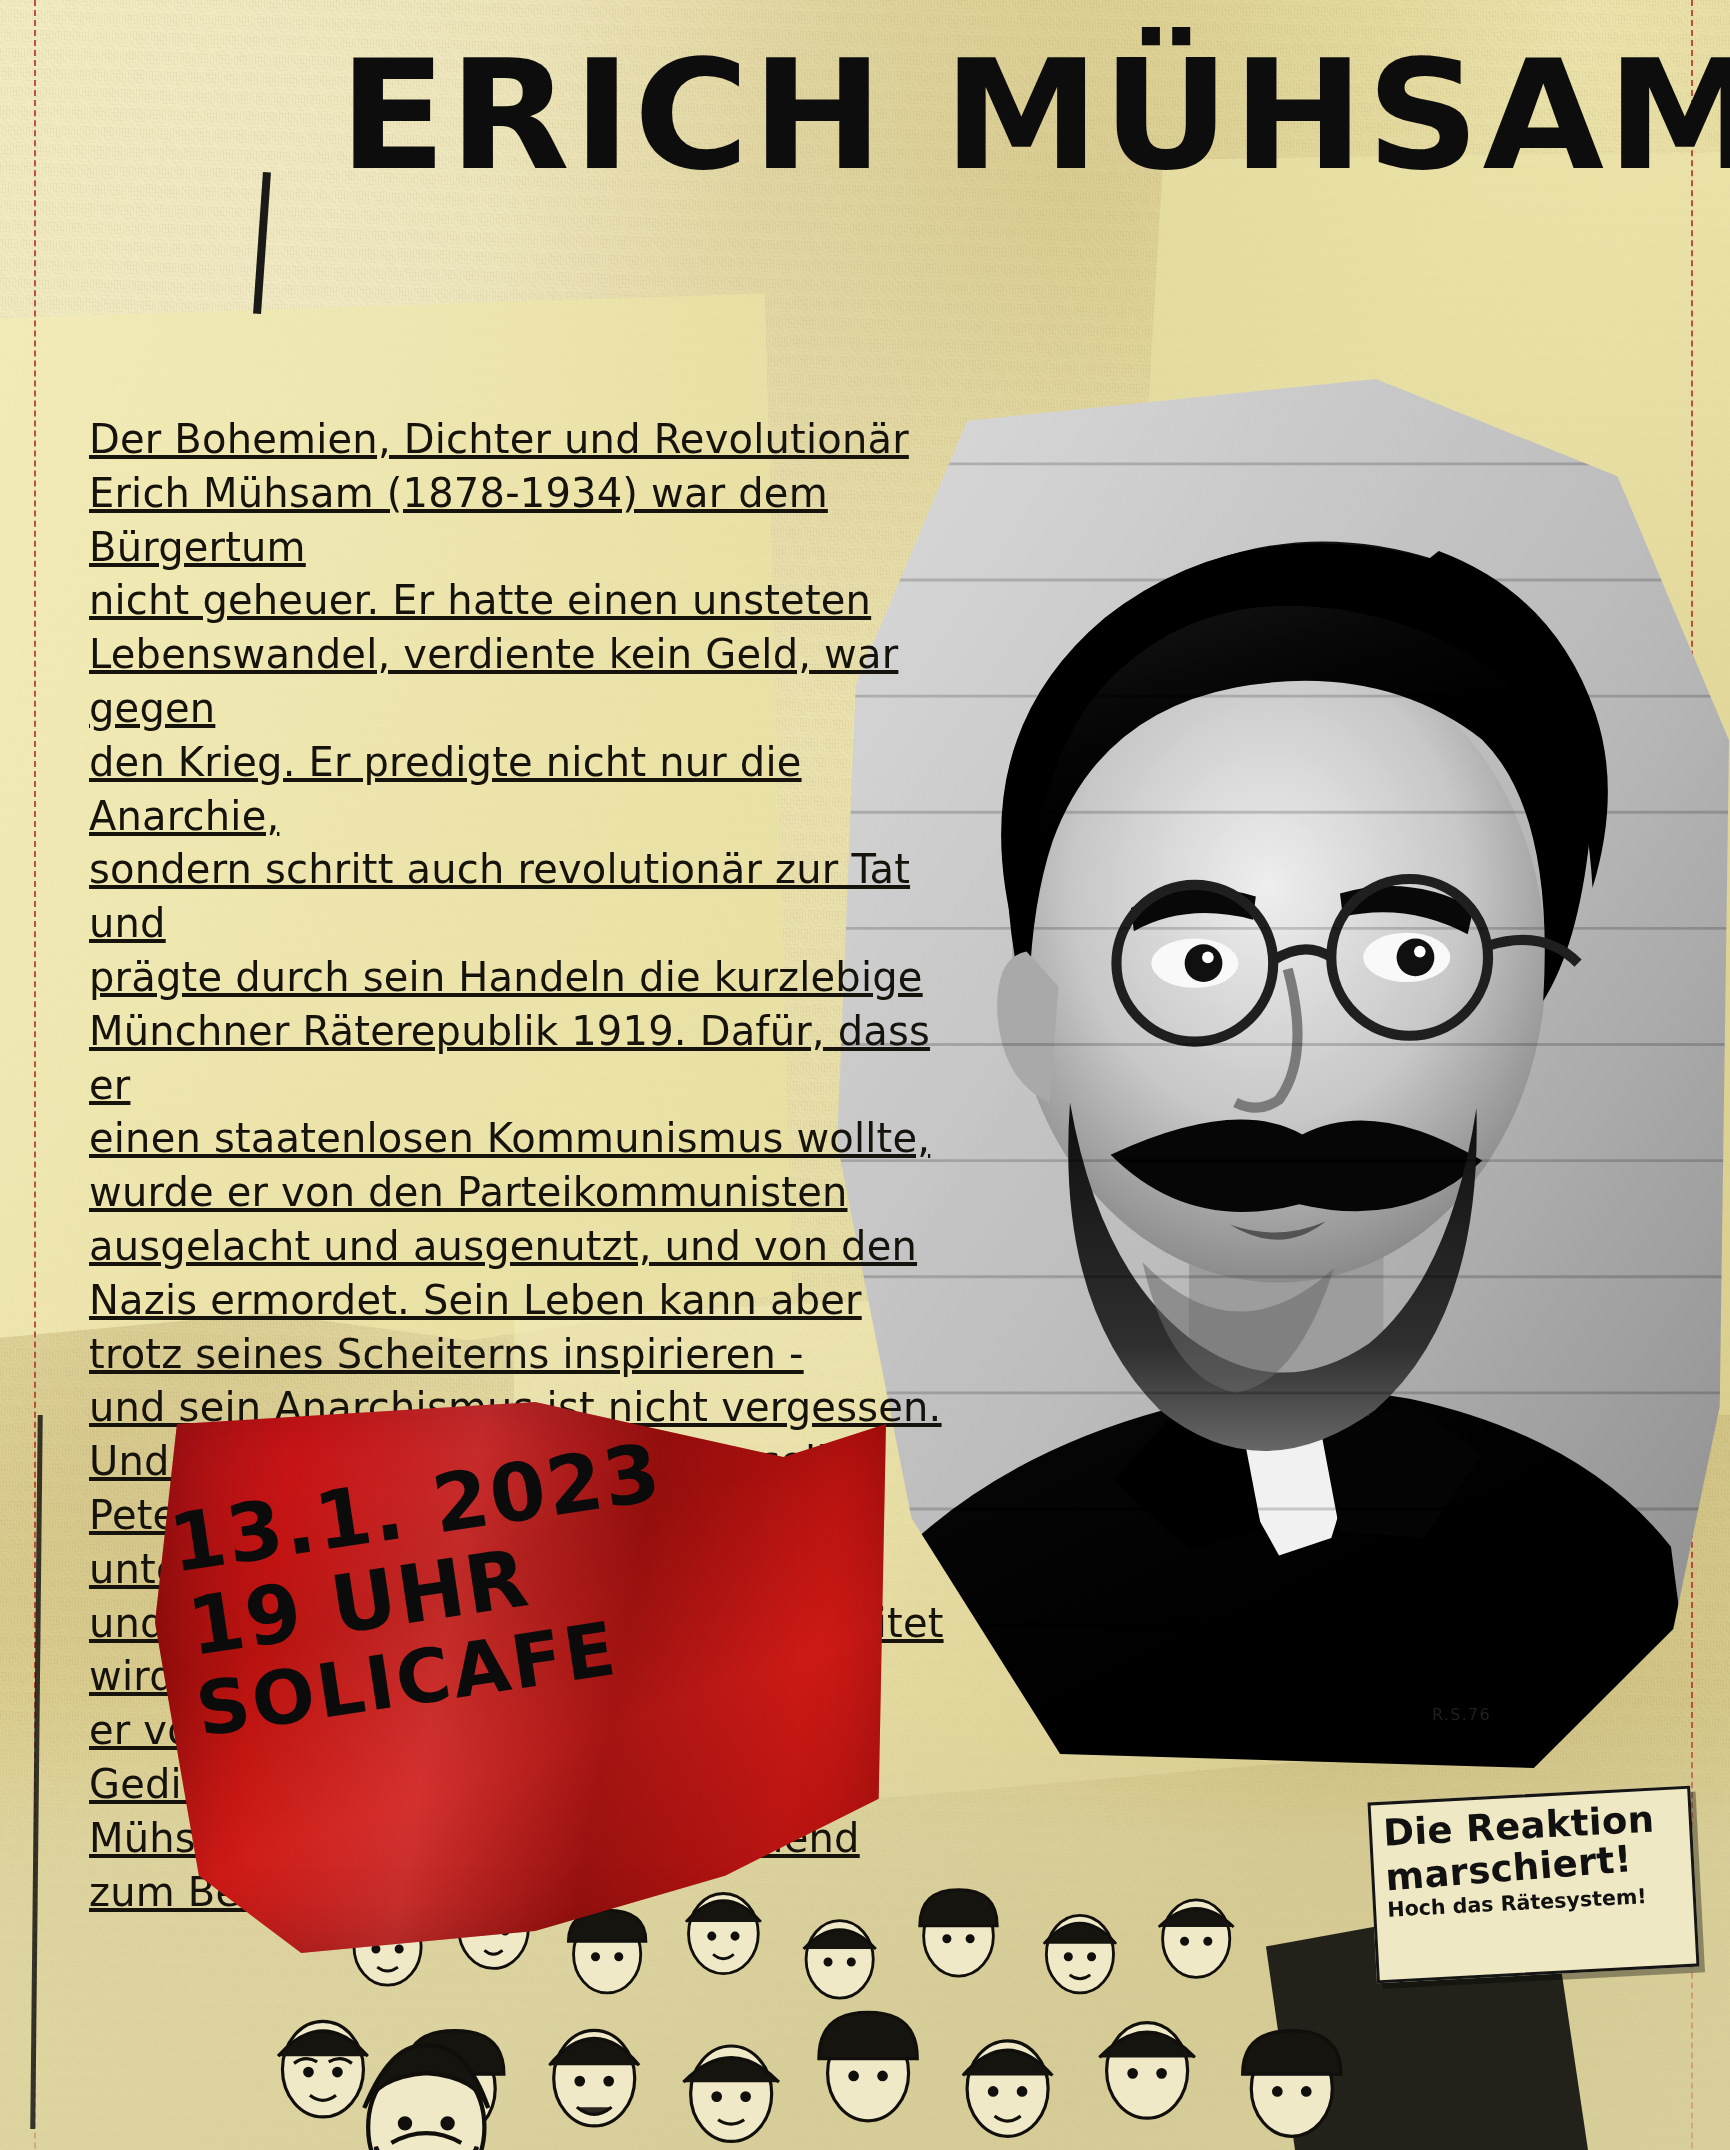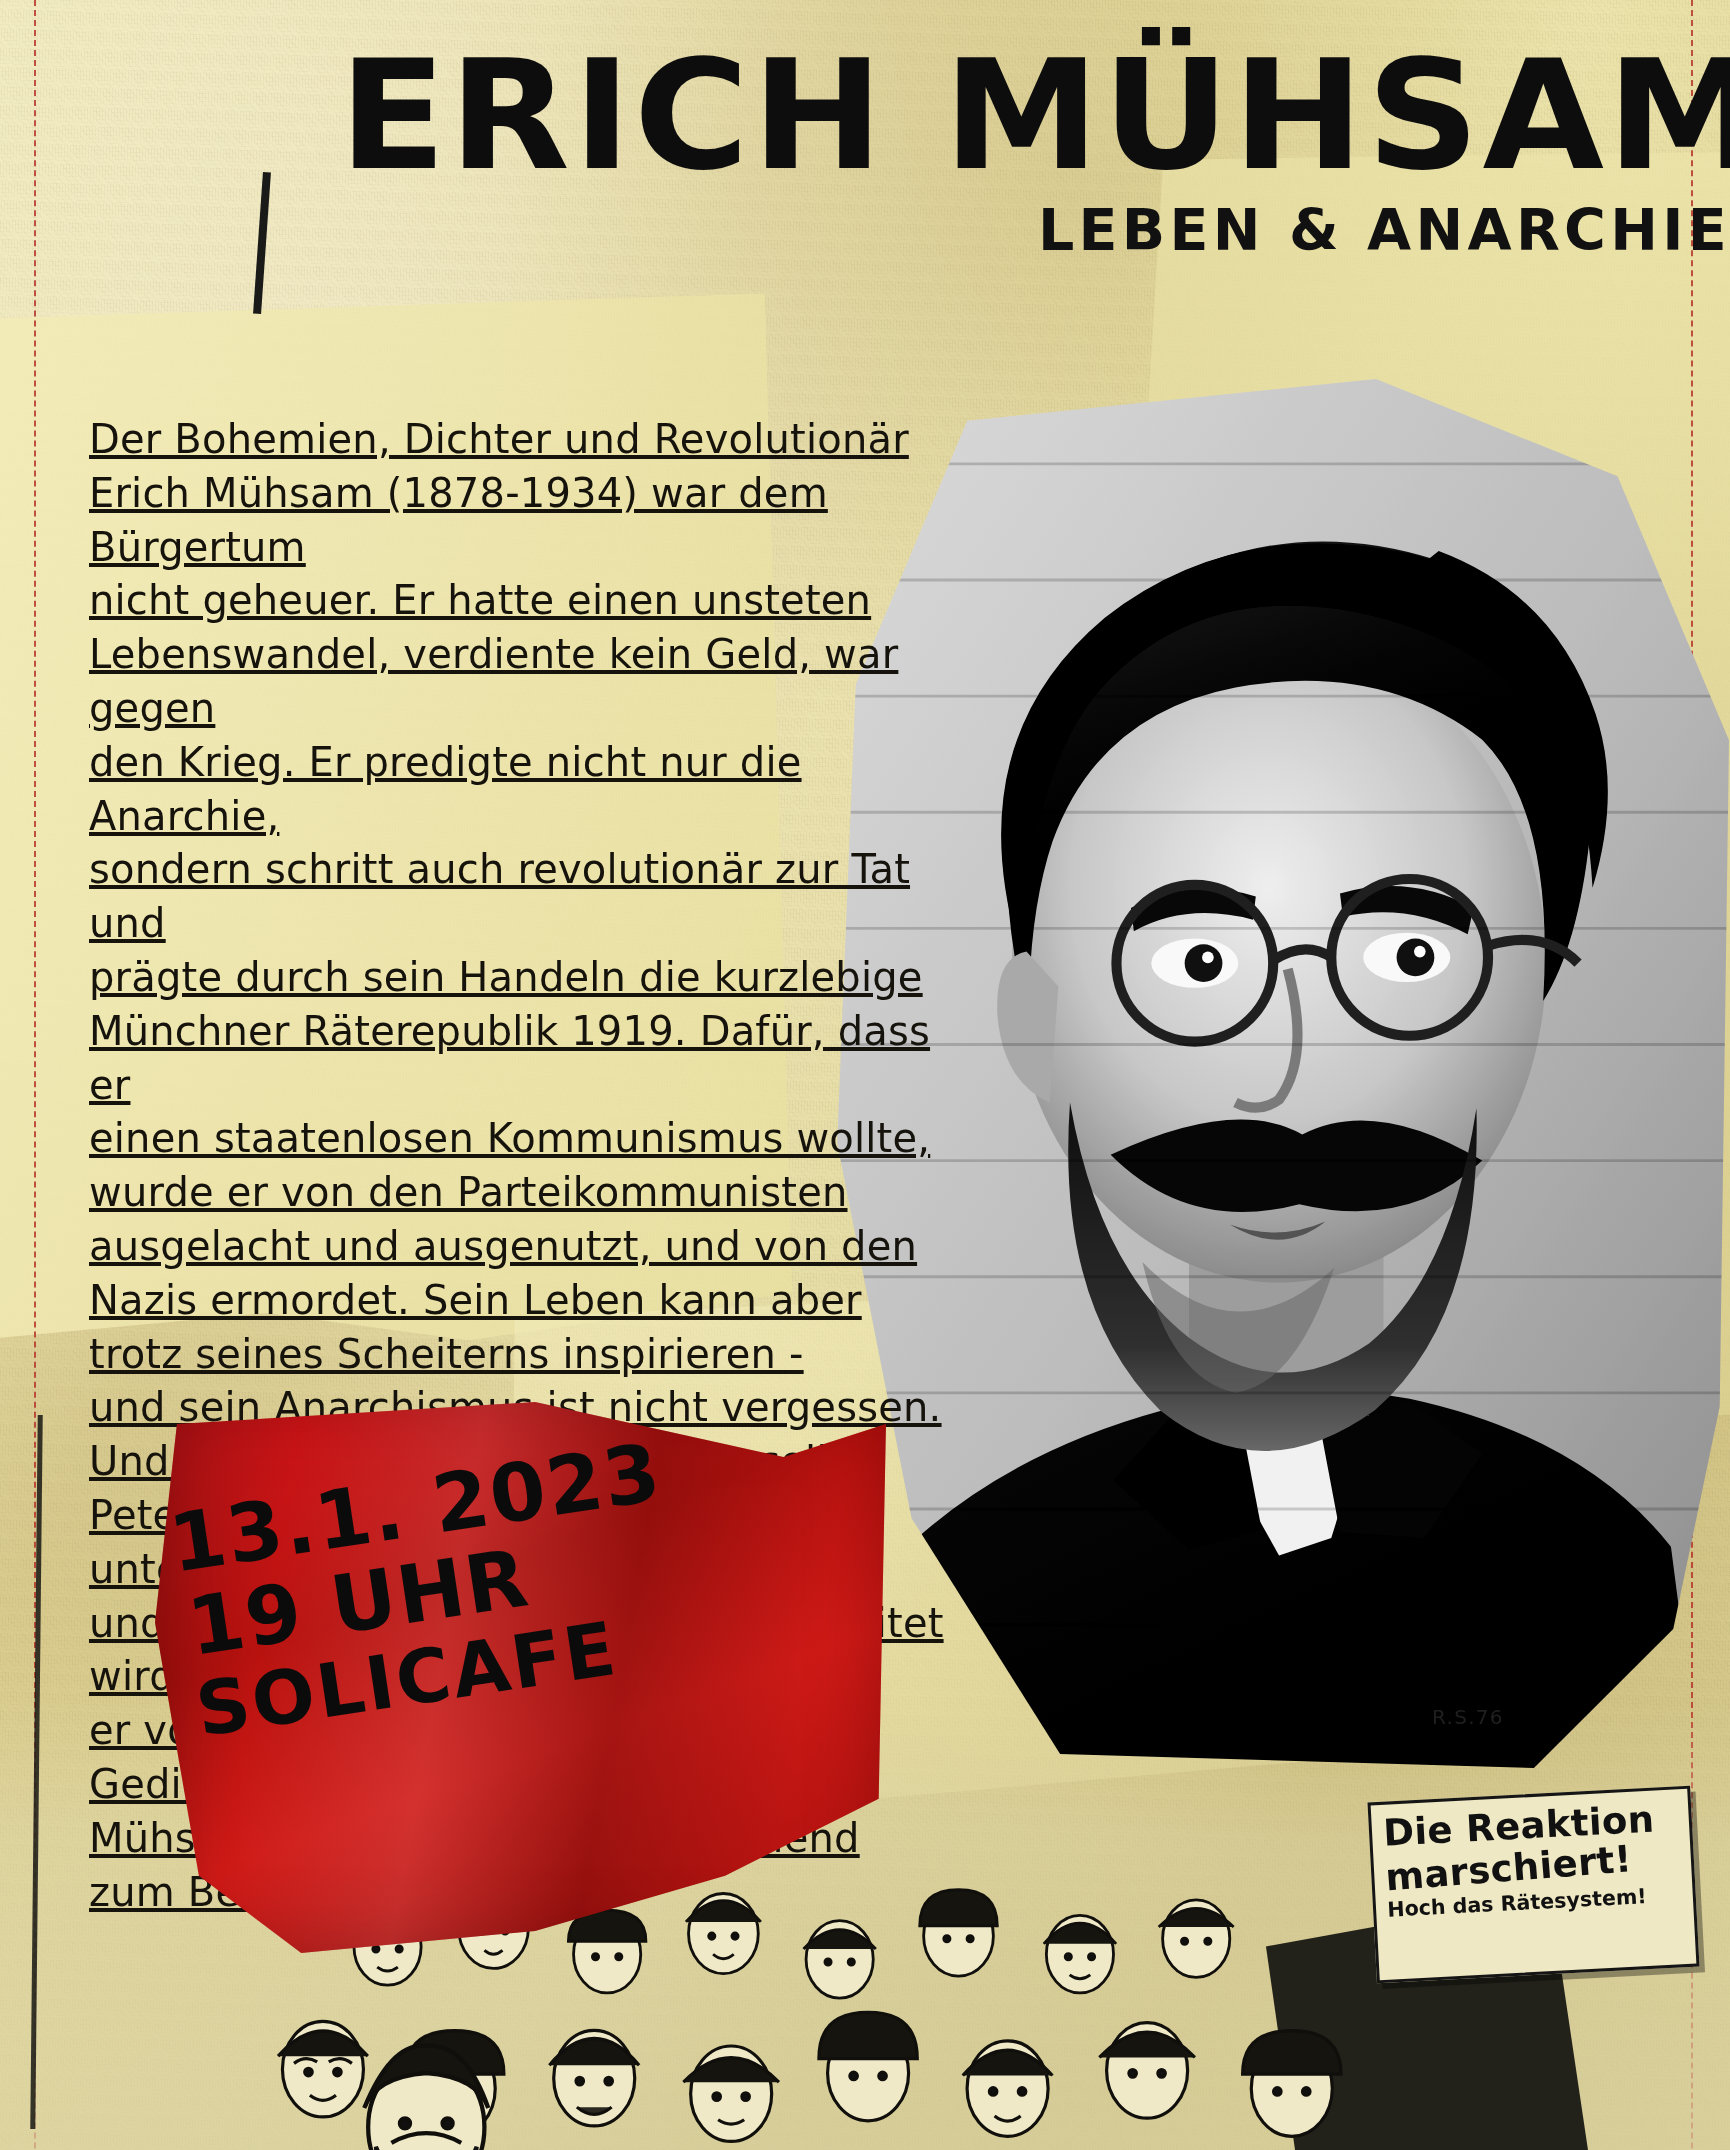--- a/index.html
+++ b/index.html
@@ -146,21 +146,21 @@
     clip-path: polygon(18% 3%, 62% 0%, 88% 7%, 100% 26%, 99% 74%, 94% 90%, 79% 100%, 28% 99%, 12% 82%, 4% 55%, 6% 22%);
     filter: grayscale(1) contrast(1.12);
   }
   .portrait svg { width: 100%; height: 100%; display: block; }
 
   .portrait-credit {
     position: absolute;
     left: 1432px;
     top: 1705px;
     font-family: "DejaVu Sans", sans-serif;
-    font-size: 20px;
+    font-size: 16px;
     color: #2a2a2a;
     letter-spacing: 1.3px;
     z-index: 9;
     opacity: .75;
   }
 
   
   .flag {
     position: absolute;
     left: 155px;
@@ -288,21 +288,20 @@
 
   <div class="patch patch-left"></div>
   <div class="patch patch-right"></div>
   <div class="patch patch-mid"></div>
 
   <div class="trim trim-left"></div>
   <div class="trim trim-right"></div>
 
   <div class="headline-wrap">
     <div class="headline">ERICH MÜHSAM</div>
-    <div class="subhead">LEBEN &amp; ANARCHIE</div>
   </div>
 
   <div class="body-copy">Der Bohemien, Dichter und Revolutionär
 Erich Mühsam (1878-1934) war dem Bürgertum
 nicht geheuer. Er hatte einen unsteten
 Lebenswandel, verdiente kein Geld, war gegen
 den Krieg. Er predigte nicht nur die Anarchie,
 sondern schritt auch revolutionär zur Tat und
 prägte durch sein Handeln die kurzlebige
 Münchner Räterepublik 1919. Dafür, dass er

